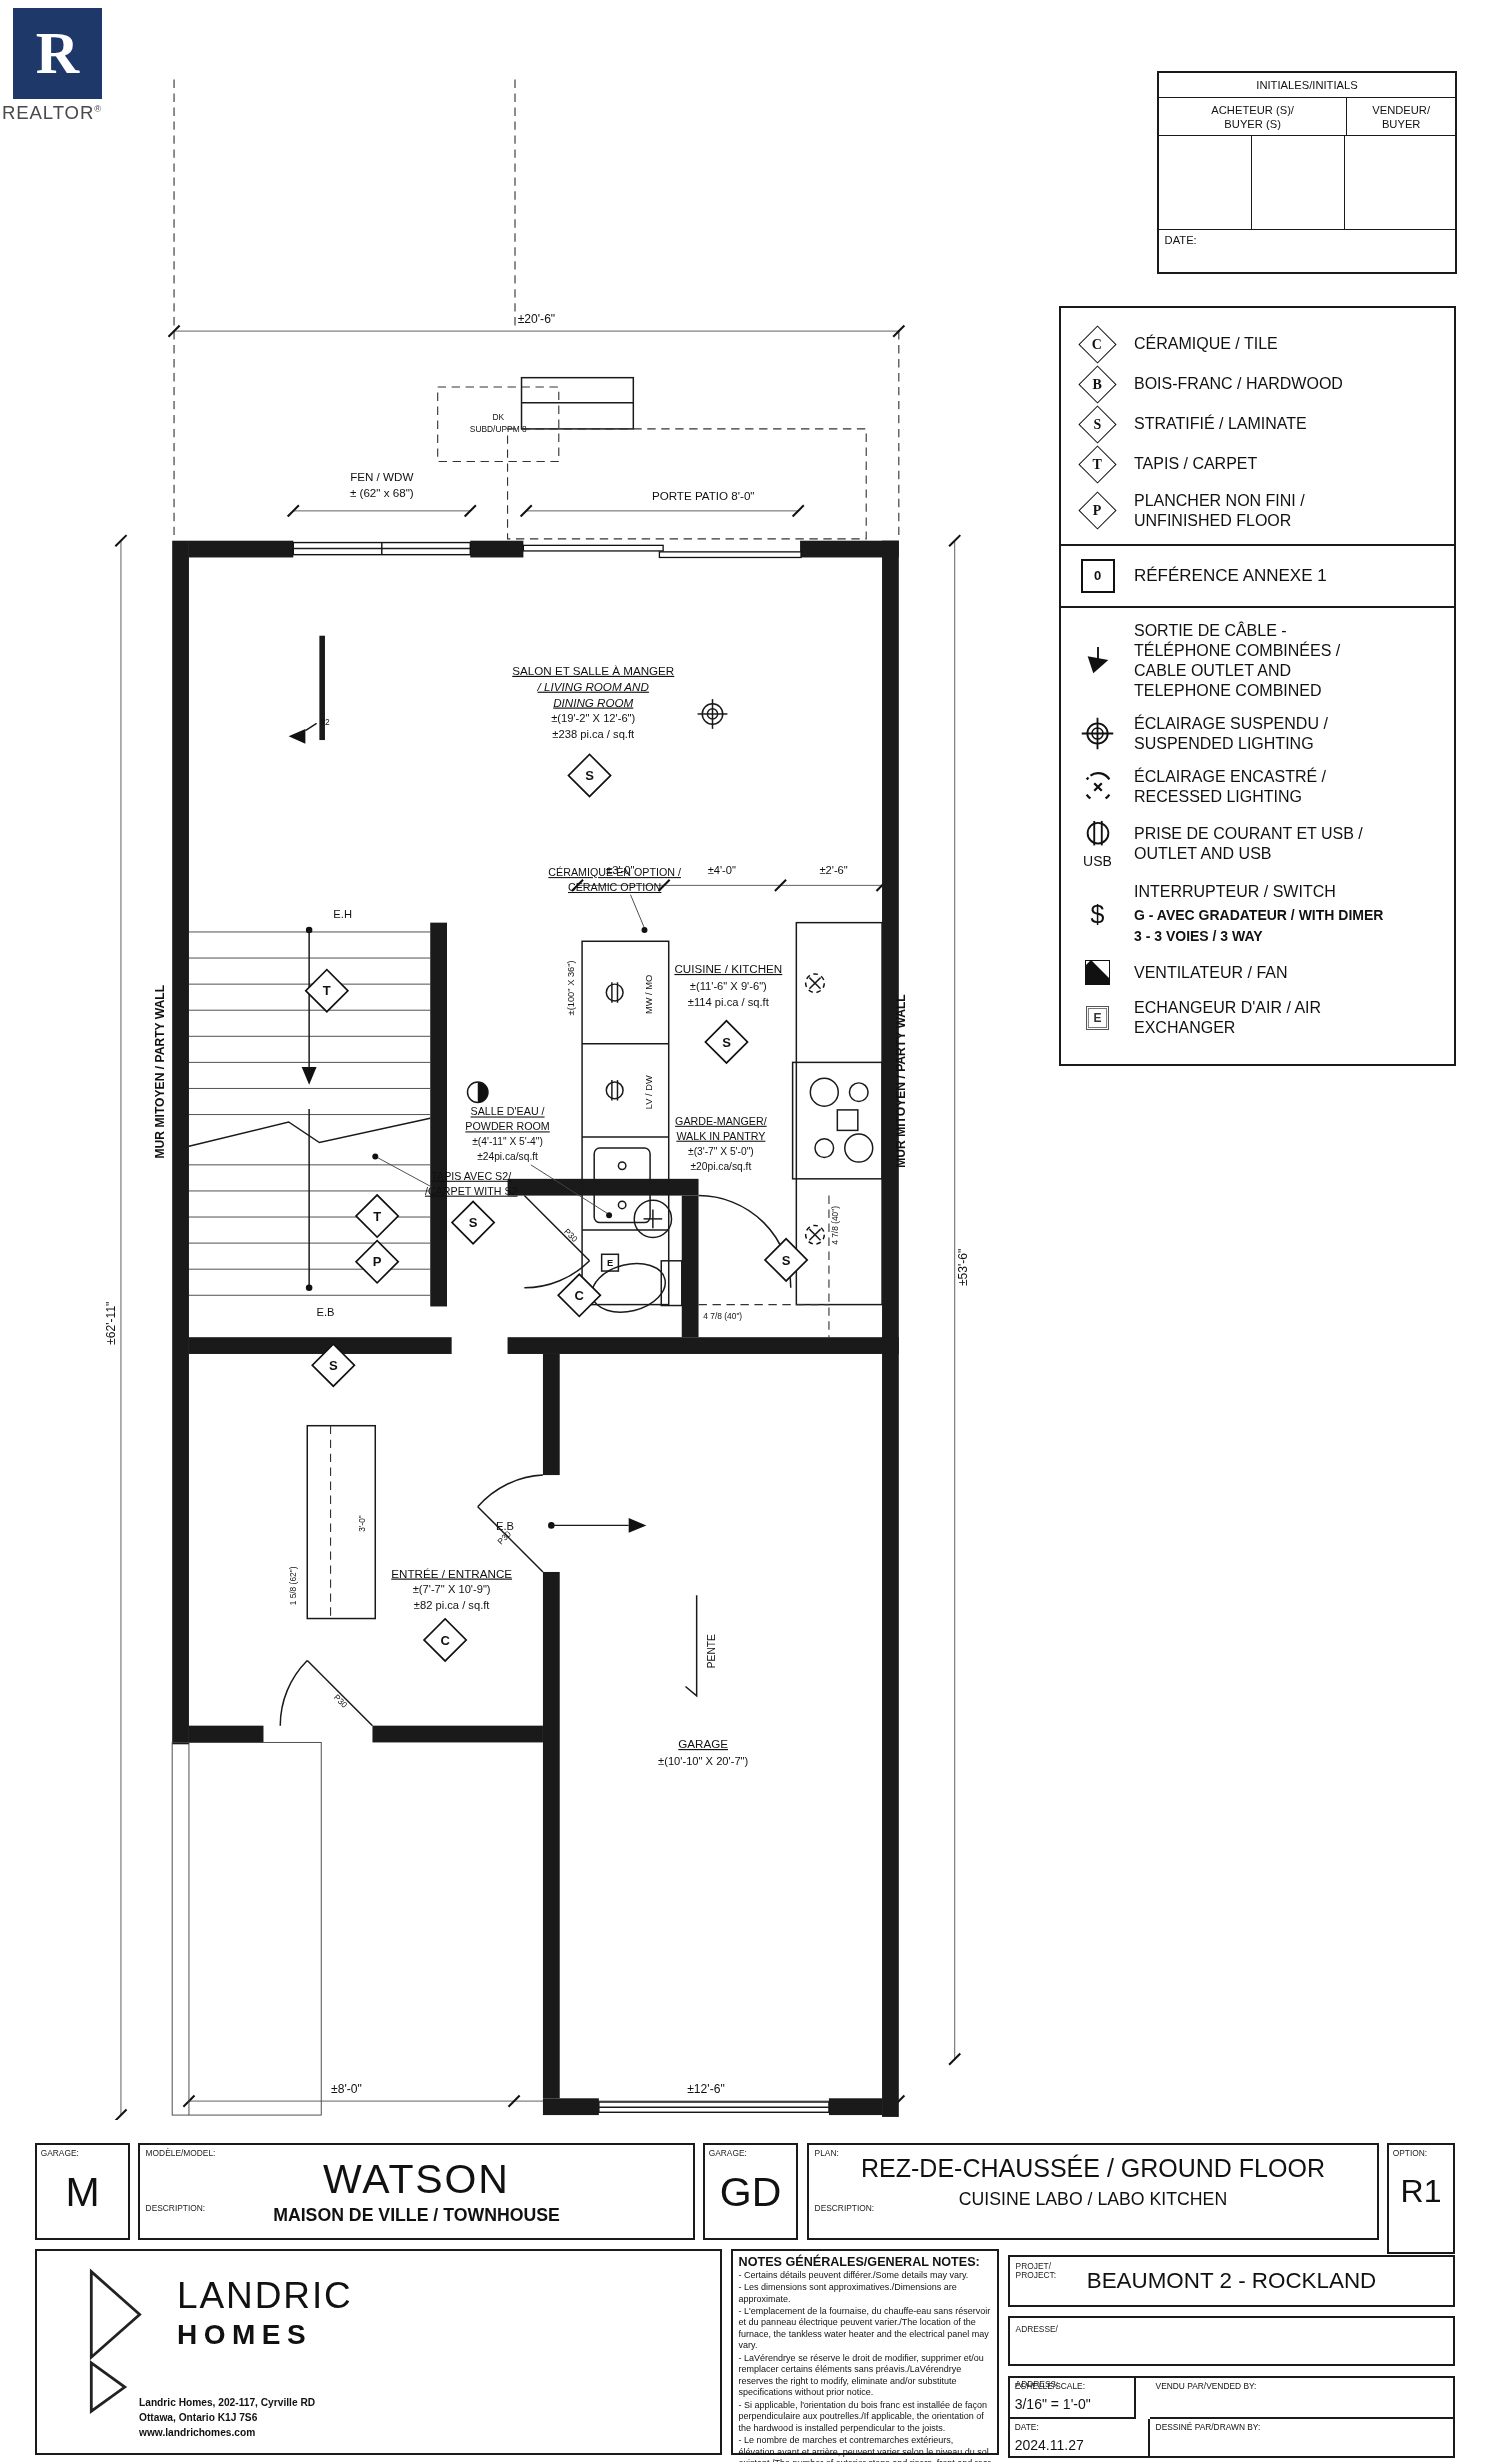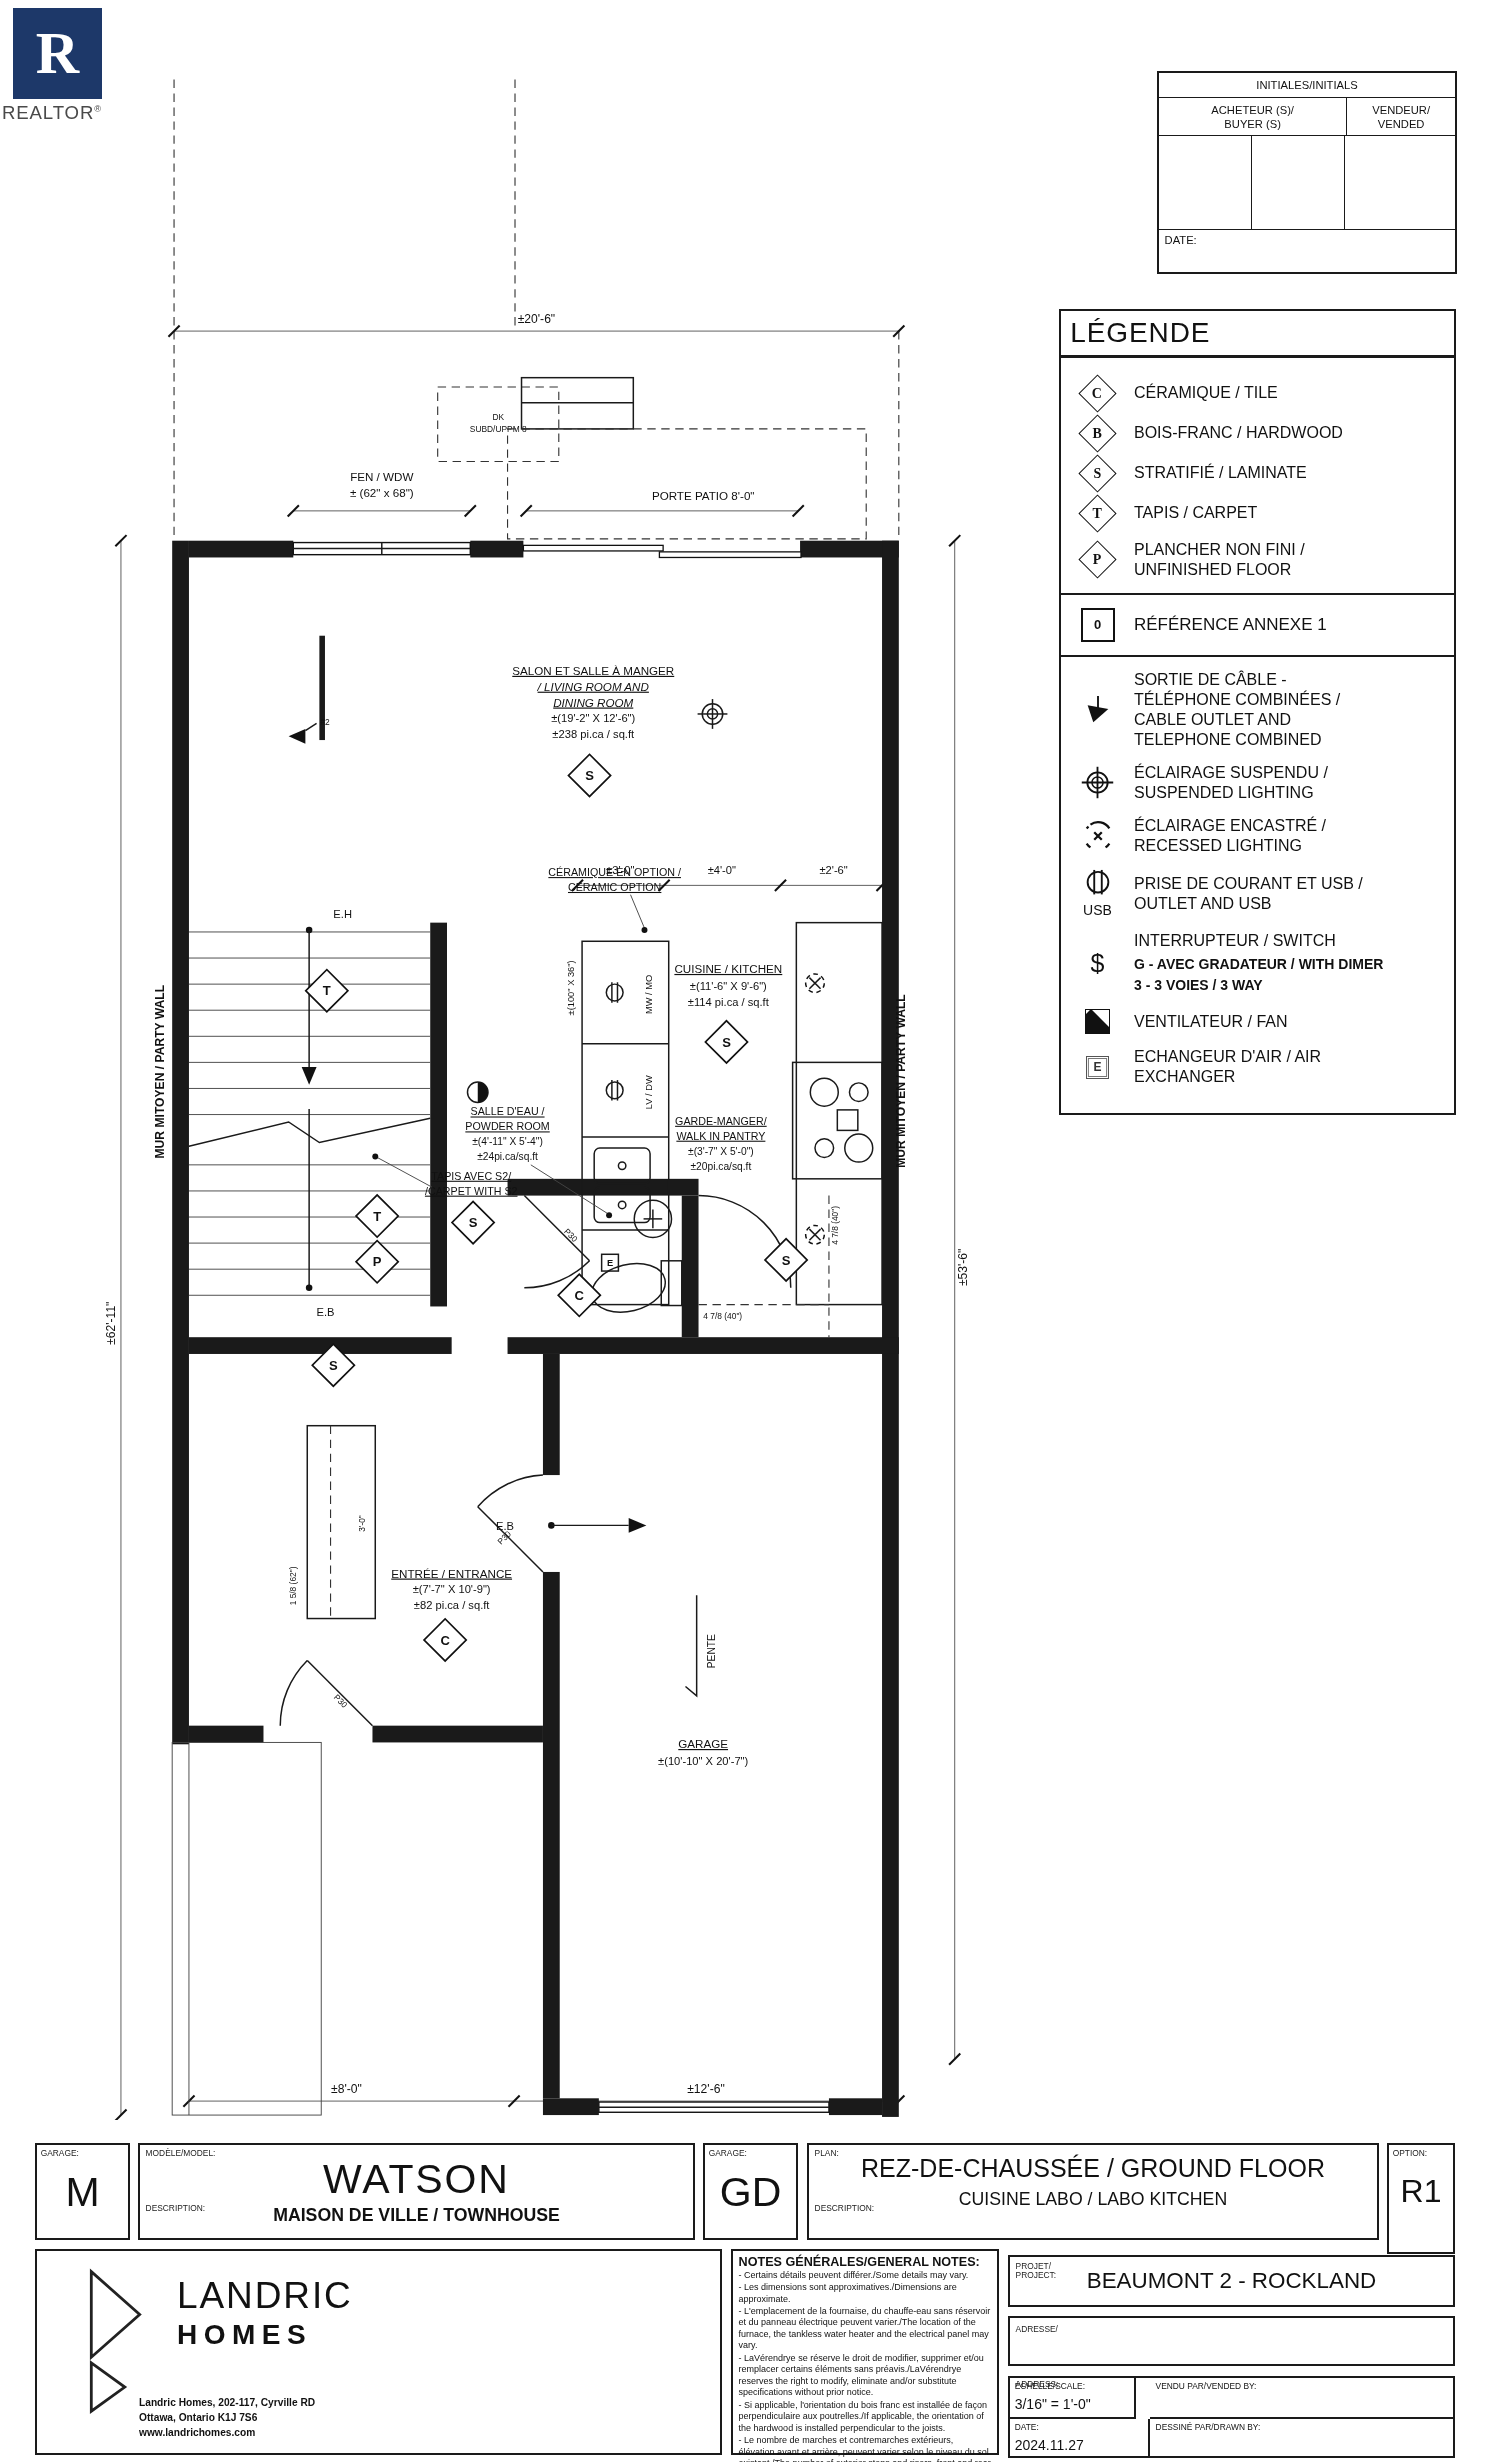--- a/index.html
+++ b/index.html
@@ -83,33 +83,32 @@
 
   <div class="abs init-table">
     <div class="init-title">INITIALES/INITIALS</div>
     <div class="init-heads">
       <div class="init-buyer">
         <div>ACHETEUR (S)/</div>
         <div>BUYER (S)</div>
       </div>
       <div class="init-vendor">
         <div>VENDEUR/</div>
-        <div>VENDED</div>
+        <div>BUYER</div>
       </div>
     </div>
     <div class="init-body">
       <div class="init-cell-a"></div>
       <div class="init-cell-b"></div>
       <div style="flex:1"></div>
     </div>
     <div class="init-date">DATE:</div>
   </div>
 
   <div class="abs legend">
-    <div class="legend-title">LÉGENDE</div>
     <div class="legend-body">
       <div class="lrow">
         <span class="ic">
             <span class="dia">
               <i>C</i>
             </span>
           </span>
         <span class="lb">CÉRAMIQUE / TILE</span>
       </div>
       <div class="lrow">

